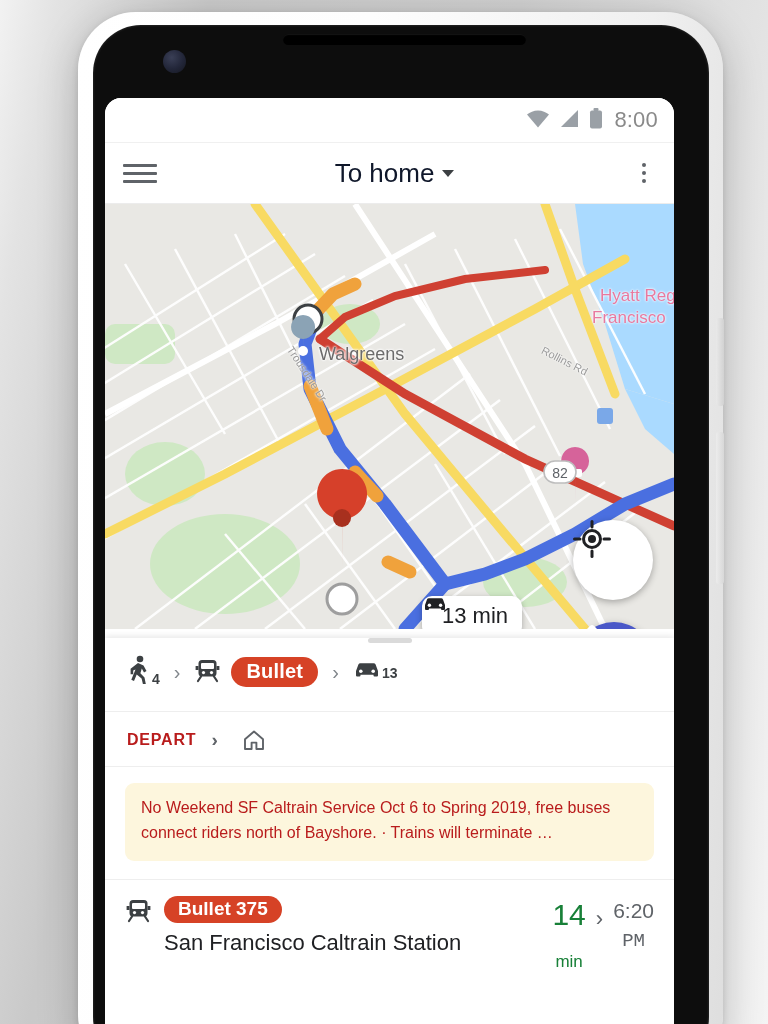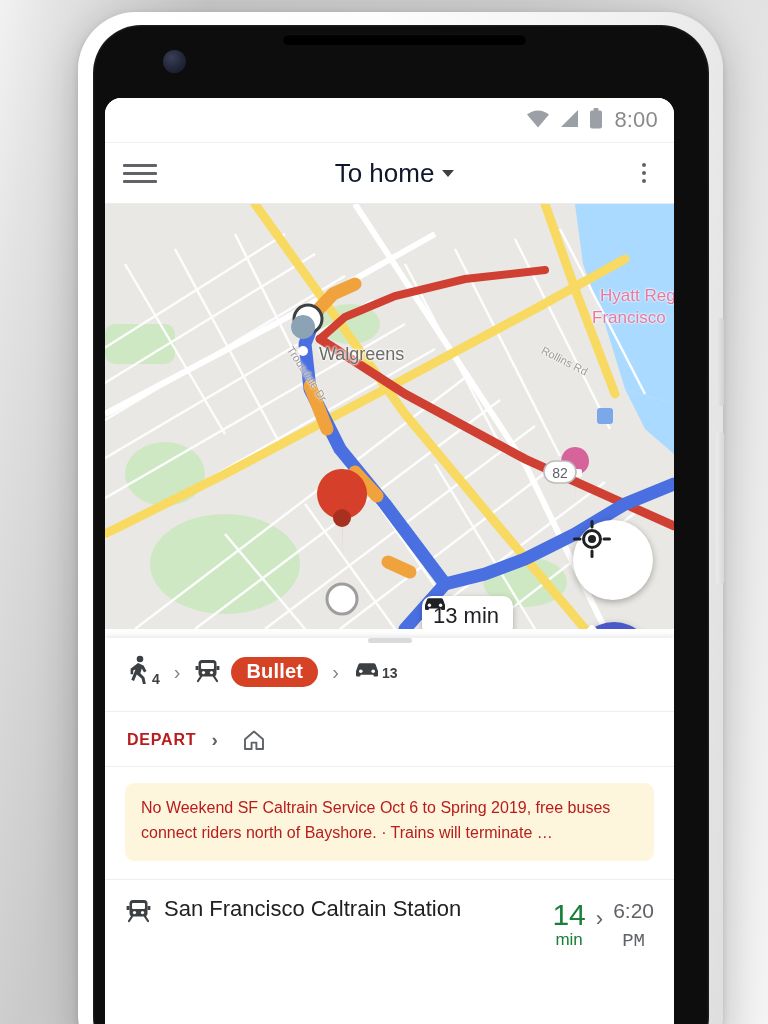--- a/index.html
+++ b/index.html
@@ -119,21 +119,21 @@
     position:absolute; font-size:11px; color:#9a9a9a; white-space:nowrap;
     text-shadow: 0 0 3px #fff, 0 0 2px #fff;
   }
   .poi-label { position:absolute; font-size:17px; color:#e8799f; line-height:1.15; white-space:nowrap;
     text-shadow: 0 0 3px #fff, 0 0 2px #fff;}
 
   
   #eta-callout {
     position:absolute; left:317px; top:392px;
     background:#fff; border-radius:10px;
-    padding:7px 14px 7px 2px;
+    padding:7px 14px 7px 11px;
     display:flex; align-items:center; gap:9px;
     box-shadow: 0 2px 6px rgba(0,0,0,0.28);
     cursor:pointer;
   }
   #eta-text { font-size:22px; color:#202124; font-weight:400; }
   #eta-callout:after {
     content:""; position:absolute; left:42px; bottom:-9px;
     width:0;height:0;border-left:9px solid transparent;border-right:9px solid transparent;
     border-top:10px solid #fff;
   }
@@ -211,21 +211,21 @@
     gap:12px; cursor:pointer;
   }
   #dep-list { margin-top:18px; }
   .dep-left { flex:1; min-width:0; }
   .dep-line-wrap { display:flex; align-items:center; gap:11px; margin-bottom:7px;}
   .line-chip { background:#d64226;color:#fff;font-size:19px;font-weight:700;border-radius:14px;padding:2px 14px 3px;}
   .dep-dest { font-size:22px; color:#202124; }
   .dep-right { display:flex; align-items:flex-start; gap:10px; padding-top:4px;}
   .dep-mins { text-align:center; }
   .dep-min-val { font-size:30px; color:#188038; line-height:1; font-weight:400;}
-  .dep-min-unit { font-size:17px; color:#188038; display:block; margin-top:0;}
+  .dep-min-unit { font-size:17px; color:#188038; display:block; margin-top:22px;}
   .dep-chev { color:#5f6368; font-size:22px; padding-top:6px;}
   .dep-time { text-align:center; }
   .dep-time-val { font-size:21px;color:#5f6368; line-height:1;}
   .dep-time-ampm { font-size:19px;color:#5f6368;display:block;margin-top:8px;font-family:Liberation Mono, monospace;}
 </style>
 </head>
 <body>
 
 <div id="scene">
 
@@ -466,20 +466,23 @@
             <svg width="27" height="27" viewBox="0 0 27 27">
               <rect x="4.5" y="3" width="18" height="16.5" rx="3.5" fill="#3c4043"></rect>
               <rect x="7" y="6" width="13" height="6" rx="1" fill="#fff"></rect>
               <path d="M4.5 9 L1.6 9 L1.6 13 L4.5 13 Z M22.5 9 L25.4 9 L25.4 13 L22.5 13 Z" fill="#3c4043"></path>
               <circle cx="9.5" cy="15.6" r="1.6" fill="#fff"></circle>
                 <circle cx="17.5" cy="15.6" r="1.6" fill="#fff"></circle>
               <path d="M7 19.5 L4 24 M20 19.5 L23 24" stroke="#3c4043" stroke-width="2.2" stroke-linecap="round"></path>
             </svg>
           </span>
           <span class="dep-left">
+            <span class="dep-line-wrap">
+              <span class="line-chip">Bullet 375</span>
+            </span>
             <div class="dep-dest">San Francisco Caltrain Station</div>
           </span>
           <span class="dep-right">
             <span class="dep-mins">
               <span class="dep-min-val">14</span>
               <span class="dep-min-unit">min</span>
             </span>
             <span class="dep-chev">›</span>
             <span class="dep-time">
               <span class="dep-time-val">6:20</span>

